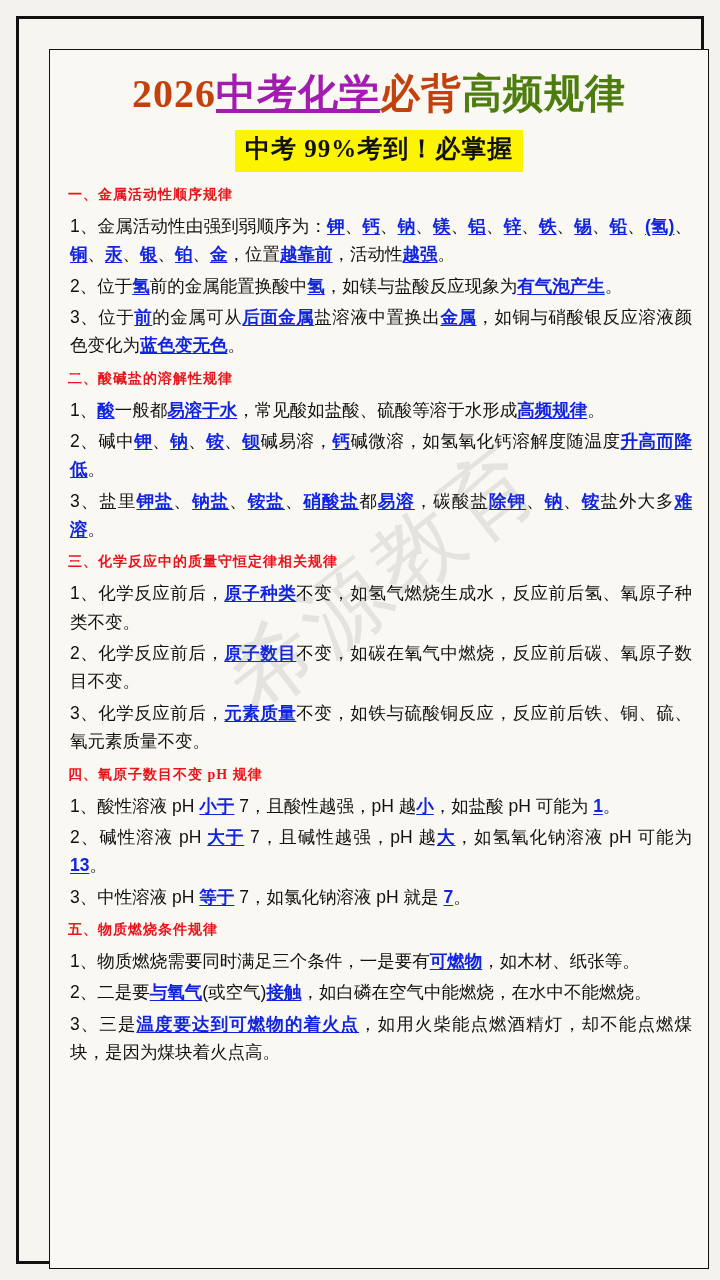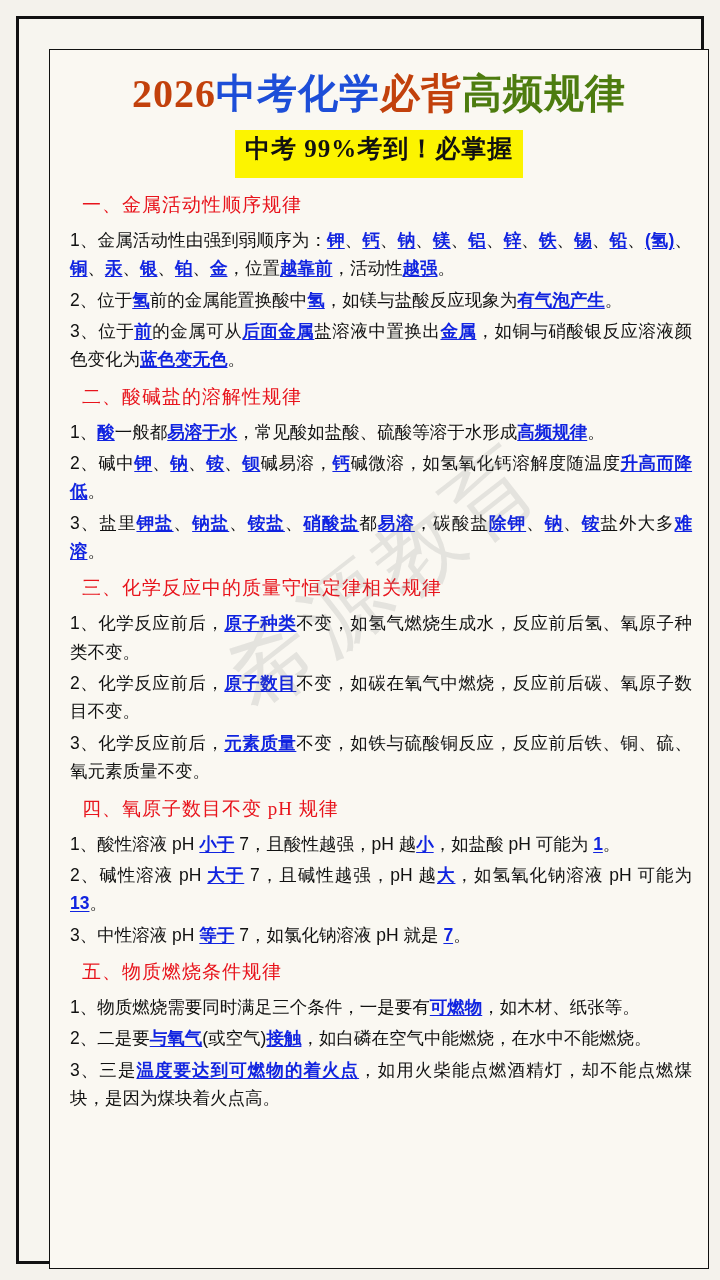--- a/index.html
+++ b/index.html
@@ -47,41 +47,41 @@
     text-align: center;
     font-family: "Liberation Serif", serif;
     font-weight: bold;
     font-size: 40px;
     line-height: 1.1;
     letter-spacing: 1px;
     margin: 4px 0 14px 0;
     white-space: nowrap;
   }
   .title .red { color: #c2410c; }
-  .title .blk { color: #1d4ed8; }
+  .title .blk { color: #a21caf; text-decoration: underline; }
   .title .blue { color: #4d7c0f; }
   .subtitle-wrap { text-align: center; margin-bottom: 14px; }
   .subtitle {
     display: inline-block;
     background: #fcf400;
     color: #111;
     font-family: "Liberation Serif", serif;
     font-weight: bold;
     font-size: 25px;
-    padding: 2px 10px 13px 10px;
+    padding: 2px 10px 7px 10px;
     letter-spacing: 1px;
     white-space: nowrap;
   }
   .sec-head {
     color: #e8141c;
     font-family: "Liberation Serif", serif;
-    font-weight: normal;
-    font-size: 19px;
+    font-weight: bold;
+    font-size: 14px;
     letter-spacing: 1px;
-    margin: 10px 0 8px 16px;
+    margin: 10px 0 8px 2px;
   }
   .item {
     font-size: 17.5px;
     color: #111;
     line-height: 1.62;
     margin: 0 0 3px 4px;
     text-align: justify;
   }
   .item b {
     color: #1124e0;

